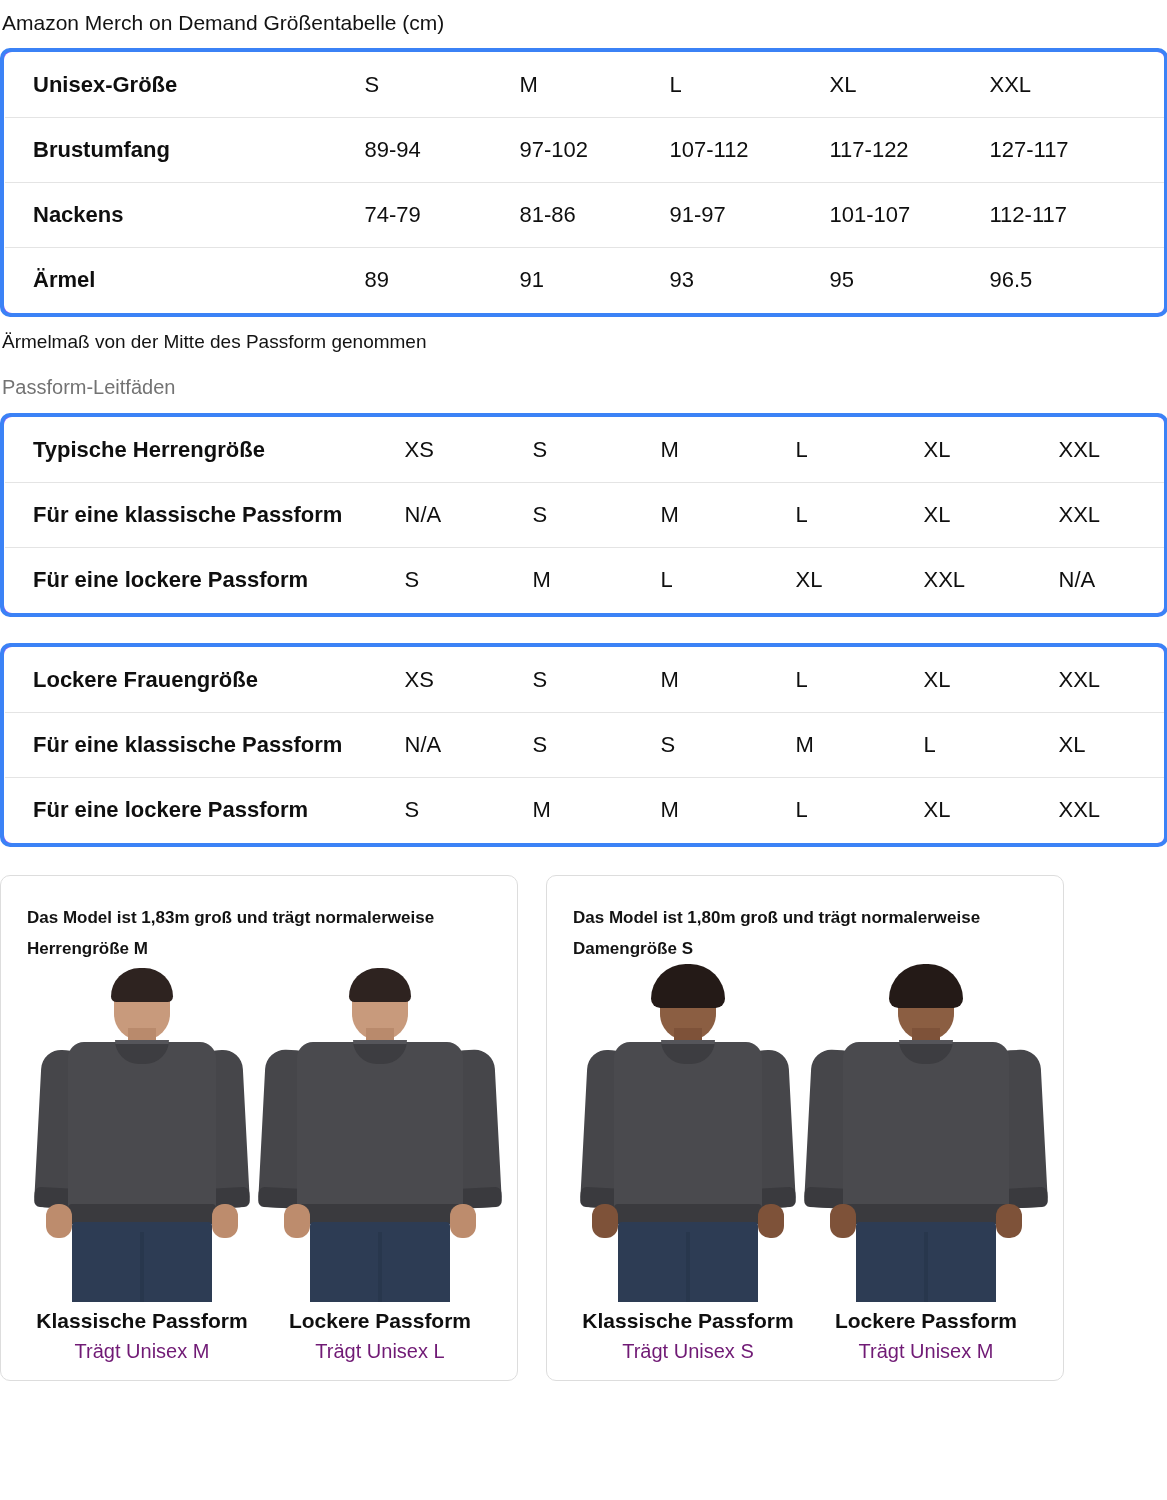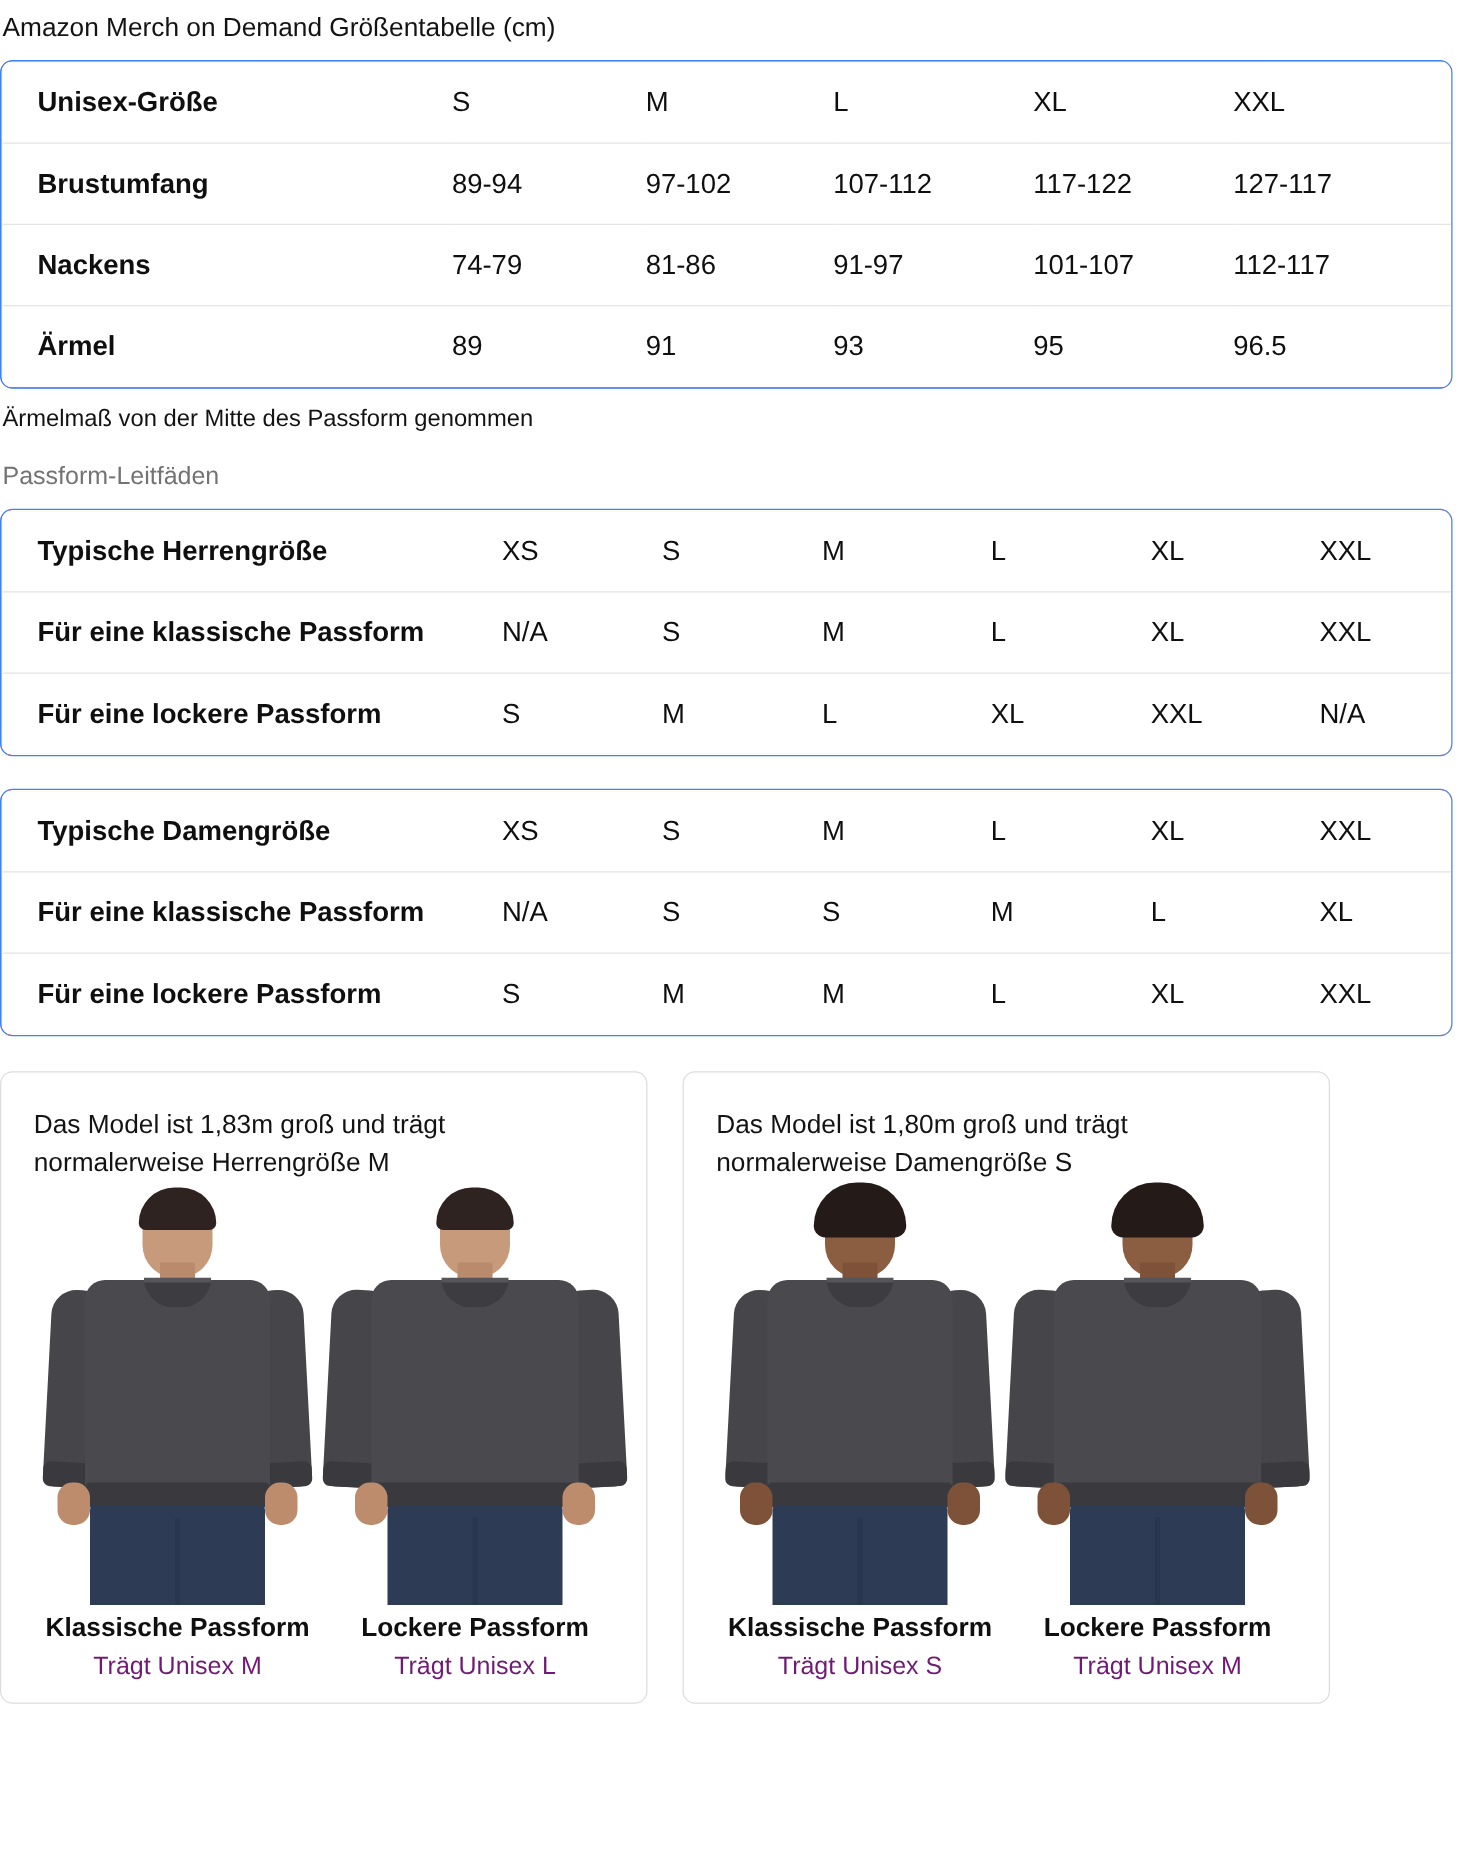--- a/index.html
+++ b/index.html
@@ -44,24 +44,24 @@
     width: 1160px;
     border-collapse: collapse;
     border: 1px solid #e2e2e2;
     border-radius: 8px;
     table-layout: fixed;
     background: #fff;
     overflow: hidden;
   }
   .table-wrap {
     width: 1160px;
-    border: 1px solid #3b82f6;
+    border: 4px solid #3b82f6;
     border-radius: 10px;
     overflow: hidden;
-    background: #be185d;
+    background: #8b5cf6;
   }
   table.size-table td {
     border: none;
     border-bottom: 1px solid #e4e4e4;
     padding: 18px 10px 18px 0;
     font-size: 22px;
     line-height: 28px;
     vertical-align: middle;
     color: #0f0f0f;
   }
@@ -101,24 +101,25 @@
   }
   .model-card {
     width: 566px;
     box-sizing: border-box;
     border: 1px solid #dddddd;
     border-radius: 10px;
     padding: 26px 22px 14px 26px;
     background: #fff;
   }
   .model-card-title {
-    font-size: 21px;
+    font-size: 17px;
     line-height: 31px;
     color: #131313;
     margin-bottom: 8px;
+    font-weight: bold;
   }
   .model-pair {
     display: flex;
     gap: 8px;
   }
   .model-fig {
     width: 50%;
     text-align: center;
   }
   .fig-art {
@@ -380,21 +381,21 @@
         <col class="c0">
           <col class="c1">
           <col class="c2">
           <col class="c3">
           <col class="c4">
           <col class="c5">
           <col class="c6">
       </colgroup>
       <tbody>
         <tr>
-          <td class="rowhead">Typische Damengröße</td>
+          <td class="rowhead">Lockere Frauengröße</td>
           <td class="val">XS</td>
           <td class="val">S</td>
           <td class="val">M</td>
           <td class="val">L</td>
           <td class="val">XL</td>
           <td class="val">XXL</td>
         </tr>
         <tr>
           <td class="rowhead">Für eine klassische Passform</td>
           <td class="val">N/A</td>

